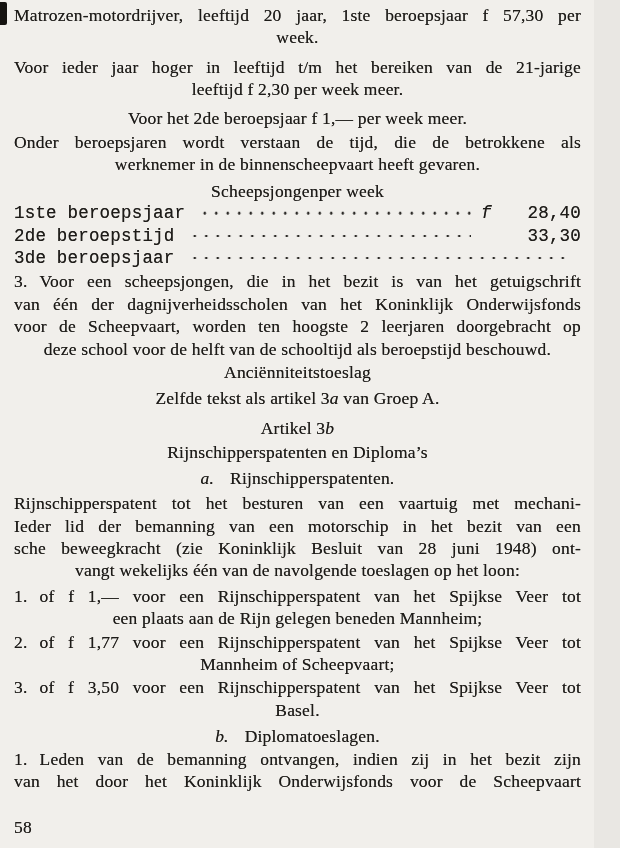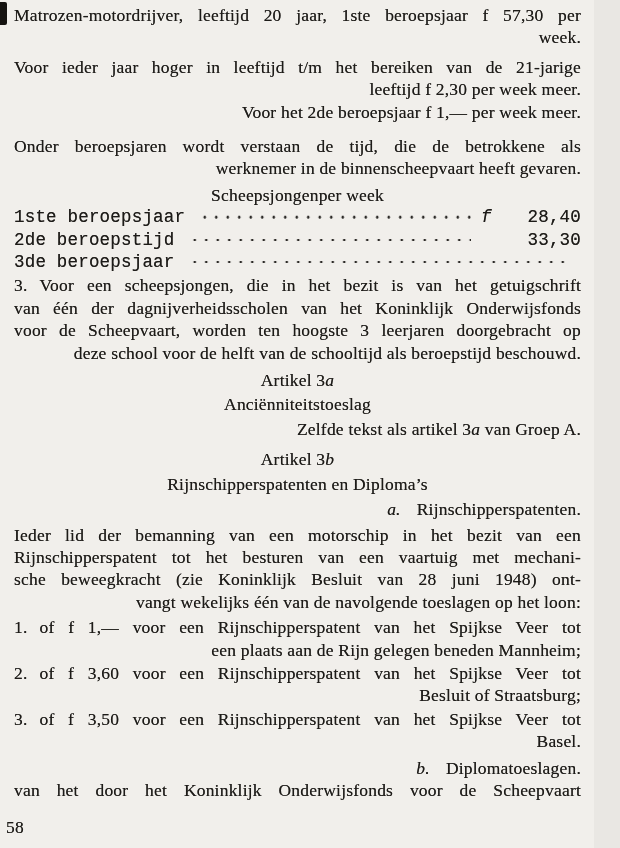--- a/index.html
+++ b/index.html
@@ -15,21 +15,21 @@
     padding: 4px 13px 0 14px;
     background: #f1efeb;
     color: #1d1b18;
     font-size: 17.5px;
     letter-spacing: 0.2px;
     text-shadow: 0 0 0.6px rgba(20,18,15,0.65);
     overflow: hidden;
   }
   .ln { line-height: 22.4px; }
   .j  { text-align: justify; text-align-last: justify; }
-  .e  { text-align: right; }
+  .e  { text-align: center; }
   .heading { line-height: 22.4px; text-align: center; }
   .it { font-style: italic; }
   .marker { display: inline-block; margin-right: 12px; }
   .marker-wide { display: inline-block; margin-right: 16px; }
   
   .tbl-row { display: flex; align-items: baseline; line-height: 22.4px; font-family: Liberation Mono, monospace; }
   .tbl-label { white-space: nowrap; }
   .leader {
     flex: 1 1 auto;
     align-self: stretch;
@@ -40,21 +40,21 @@
     background-repeat: repeat-x;
   }
   .val-group {
     width: 100px;
     display: flex;
     justify-content: space-between;
     align-items: baseline;
     white-space: nowrap;
   }
   .tbl-head { display: flex; justify-content: center; line-height: 22.4px; }
-  .page-number { position: absolute; left: 6px; top: 816px; line-height: 22.4px; }
+  .page-number { position: absolute; left: 14px; top: 816px; line-height: 22.4px; }
   .scan-mark-topleft {
     position: absolute; left: 0; top: 2px;
     width: 7px; height: 23px;
     background: #151310;
     border-radius: 0 2px 2px 0;
   }
 </style>
 </head>
 <body>
 
@@ -64,25 +64,25 @@
   <div>
     <div class="ln j">Matrozen-motordrijver, leeftijd 20 jaar, 1ste beroepsjaar f 57,30 per</div>
     <div class="ln e">week.</div>
   </div>
 
   <div style="margin-top:7px">
     <div class="ln j">Voor ieder jaar hoger in leeftijd t/m het bereiken van de 21-jarige</div>
     <div class="ln e">leeftijd f 2,30 per week meer.</div>
   </div>
 
-  <div style="">
+  <div style="margin-top:6px">
     <div class="ln e">Voor het 2de beroepsjaar f 1,— per week meer.</div>
   </div>
 
-  <div style="margin-top:12px">
+  <div style="margin-top:2px">
     <div class="ln j">Onder beroepsjaren wordt verstaan de tijd, die de betrokkene als</div>
     <div class="ln e">werknemer in de binnenscheepvaart heeft gevaren.</div>
   </div>
 
   <div style="margin-top:4px">
     <div class="tbl-head">
       <span>Scheepsjongen</span>
       <span>per week</span>
     </div>
     <div class="tbl-row">
@@ -103,64 +103,64 @@
     </div>
     <div class="tbl-row">
       <span class="tbl-label">3de beroepsjaar</span>
       <span class="leader"></span>
     </div>
   </div>
 
   <div style="margin-top:1px">
     <div class="ln j"><span class="marker">3.</span><span>Voor een scheepsjongen, die in het bezit is van het getuigschrift</span></div>
     <div class="ln j">van één der dagnijverheidsscholen van het Koninklijk Onderwijsfonds</div>
-    <div class="ln j">voor de Scheepvaart, worden ten hoogste 3 leerjaren doorgebracht op</div>
+    <div class="ln j">voor de Scheepvaart, worden ten hoogste 2 leerjaren doorgebracht op</div>
     <div class="ln e">deze school voor de helft van de schooltijd als beroepstijd beschouwd.</div>
   </div>
 
-  <div class="heading" style="margin-top:5px"><span>Artikel 3</span><span class="it">a</span></div>
 
   <div class="heading" style="margin-top:1px">Anciënniteitstoeslag</div>
 
   <div style="margin-top:3px">
     <div class="ln e"><span>Zelfde tekst als artikel 3</span><span class="it">a</span><span> van Groep A.</span></div>
   </div>
 
   <div class="heading" style="margin-top:8px"><span>Artikel 3</span><span class="it">b</span></div>
 
   <div class="heading" style="margin-top:2px">Rijnschipperspatenten en Diploma’s</div>
 
   <div style="margin-top:3px">
     <div class="ln e"><span class="marker-wide it">a.</span><span>Rijnschipperspatenten.</span></div>
   </div>
 
   <div style="margin-top:3px">
+    <div class="ln j">Rijnschipperspatent tot het besturen van een vaartuig met mechani-</div>
     <div class="ln j">Ieder lid der bemanning van een motorschip in het bezit van een</div>
-    <div class="ln j">Rijnschipperspatent tot het besturen van een vaartuig met mechani-</div>
     <div class="ln j">sche beweegkracht (zie Koninklijk Besluit van 28 juni 1948) ont-</div>
     <div class="ln e">vangt wekelijks één van de navolgende toeslagen op het loon:</div>
   </div>
 
   <div style="margin-top:3px">
     <div class="ln j"><span class="marker">1.</span><span>of f 1,— voor een Rijnschipperspatent van het Spijkse Veer tot</span></div>
     <div class="ln e">een plaats aan de Rijn gelegen beneden Mannheim;</div>
   </div>
 
   <div style="margin-top:1px">
-    <div class="ln j"><span class="marker">2.</span><span>of f 3,60 voor een Rijnschipperspatent van het Spijkse Veer tot</span></div>
-    <div class="ln e">Besluit of Straatsburg;</div>
+    <div class="ln j"><span class="marker">2.</span><span>of f 1,77 voor een Rijnschipperspatent van het Spijkse Veer tot</span></div>
+    <div class="ln e">Mannheim of Scheepvaart;</div>
   </div>
 
   <div style="margin-top:1px">
     <div class="ln j"><span class="marker">3.</span><span>of f 3,50 voor een Rijnschipperspatent van het Spijkse Veer tot</span></div>
     <div class="ln e">Basel.</div>
   </div>
 
   <div style="margin-top:4px">
     <div class="ln e"><span class="marker-wide it">b.</span><span>Diplomatoeslagen.</span></div>
   </div>
 
   <div style="margin-top:0px">
+    <div class="ln j"><span class="marker">1.</span><span>Leden van de bemanning ontvangen, indien zij in het bezit zijn</span></div>
     <div class="ln j">van het door het Koninklijk Onderwijsfonds voor de Scheepvaart</div>
   </div>
 
   <div class="page-number">58</div>
 </div>
 
 </body></html>

